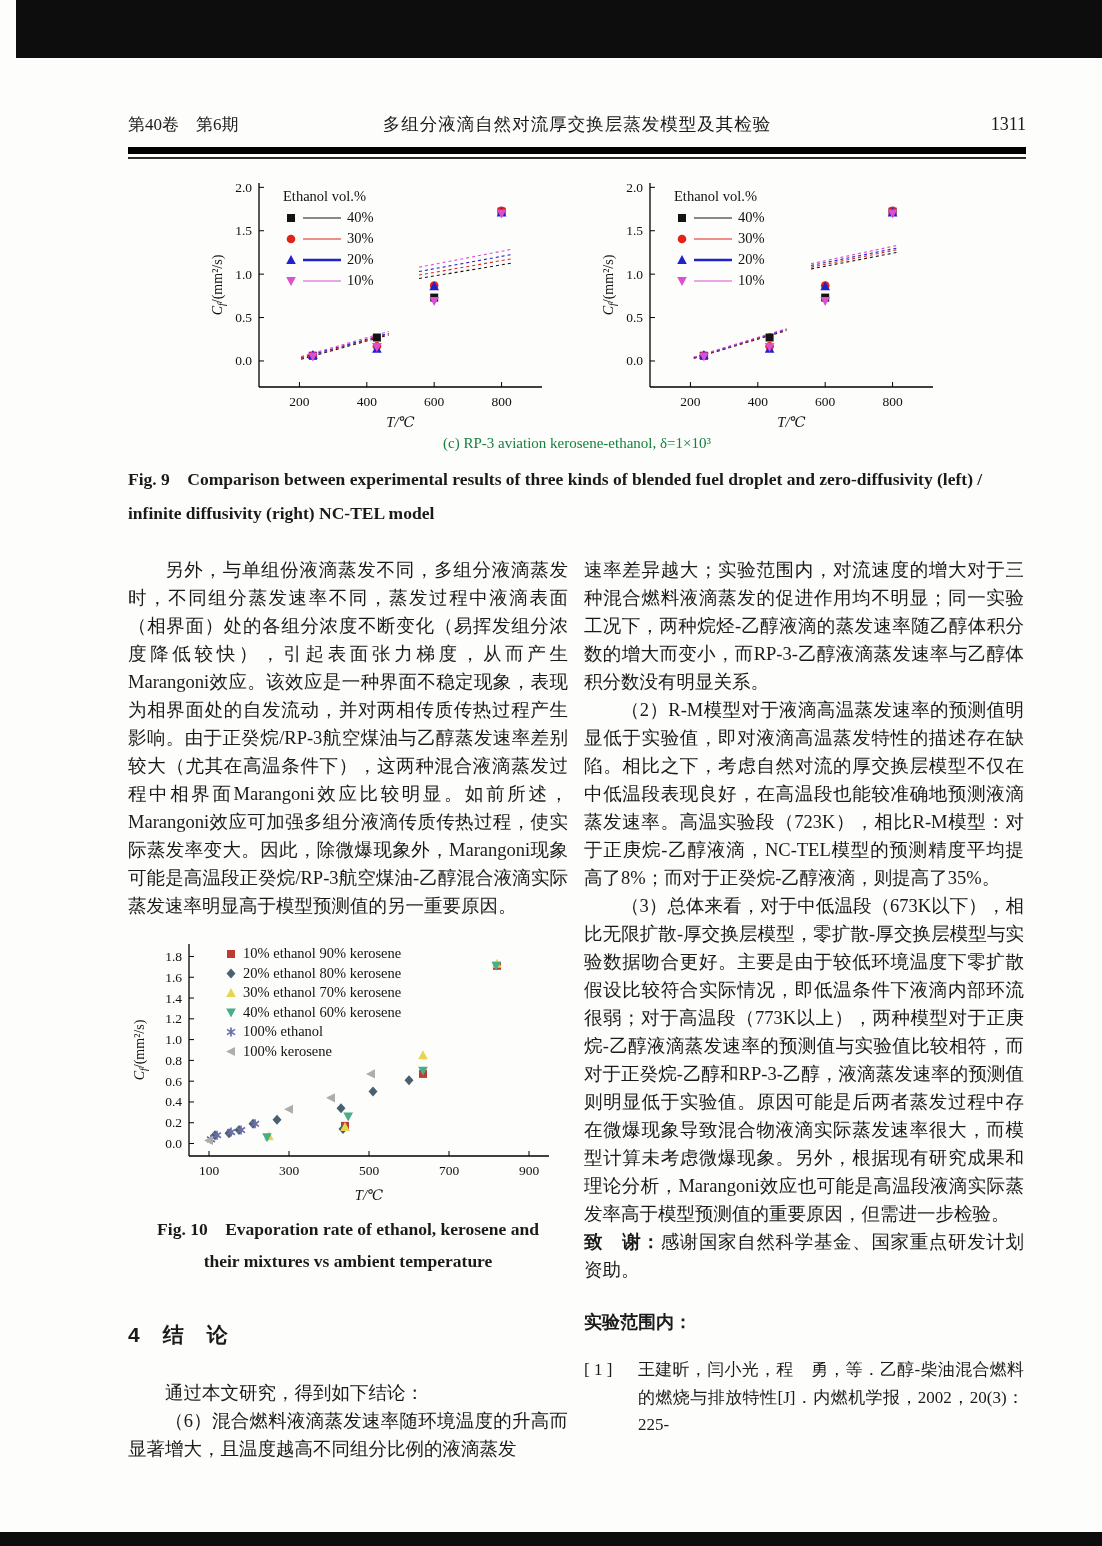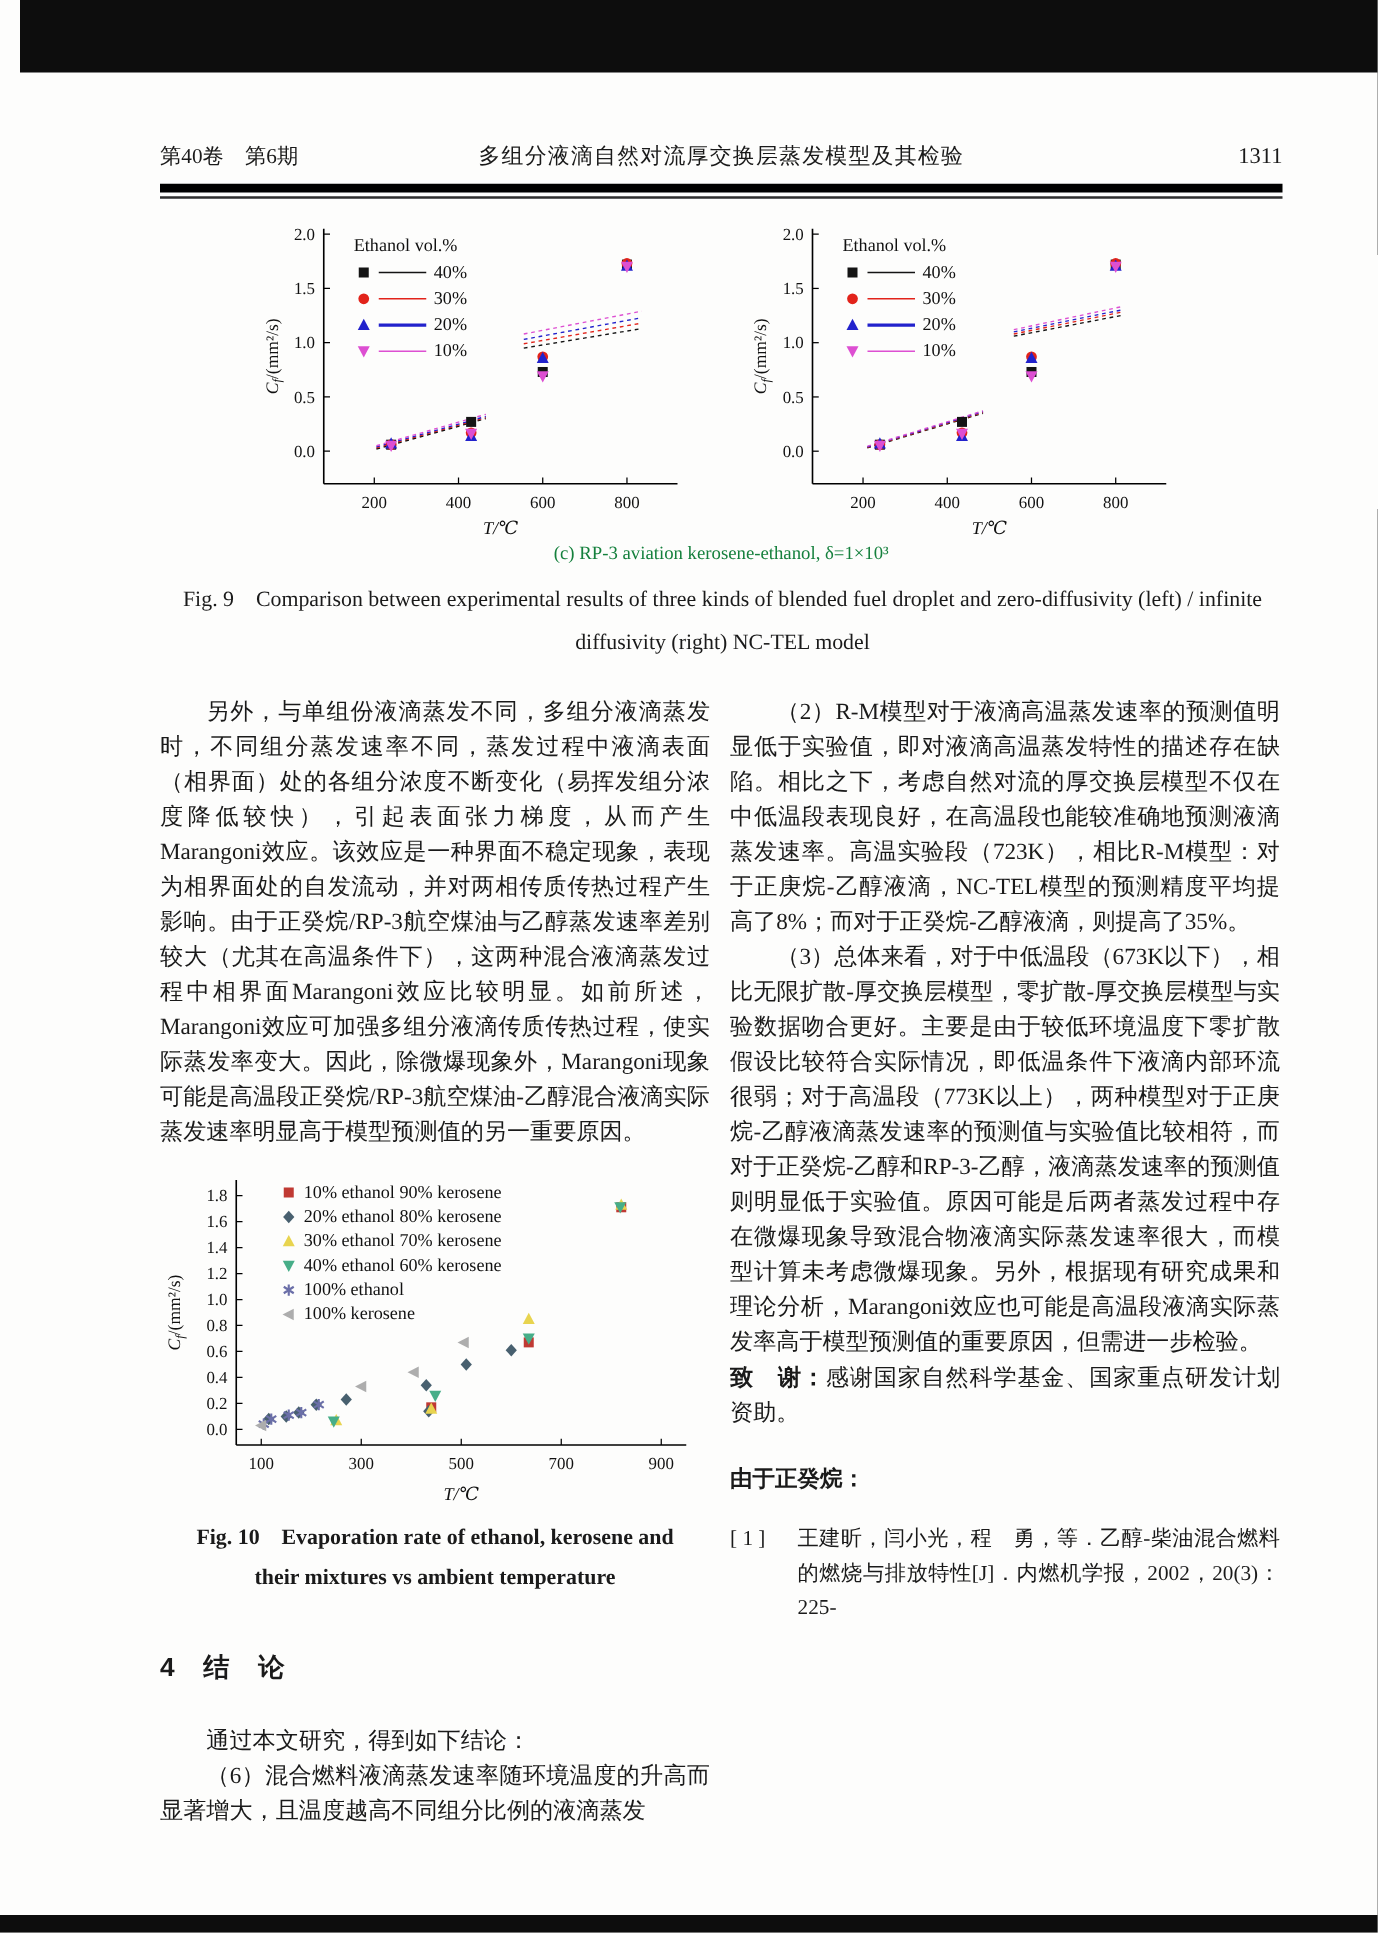--- a/index.html
+++ b/index.html
@@ -13,21 +13,21 @@
   .journal-header .title{flex:1;text-align:center;font-size:17.5px;letter-spacing:1px;}
   .journal-header .pnum{width:220px;text-align:right;font-size:18px;}
   .header-rule{margin-top:11px;}
   .header-rule .thick{height:7px;background:#000;}
   .header-rule .thin{height:2px;background:#2e2e2e;margin-top:3px;}
   .fig9-charts{display:flex;justify-content:center;gap:46px;margin-top:16px;}
   .chart{position:relative;}
   .fig9-charts .chart{width:345px;height:258px;}
   .fig10-chart{width:434px;height:268px;margin:18px auto 0;}
   .fig9-subcaption{text-align:center;font-size:15px;margin-top:2px;color:#15803d;}
-  .fig9-caption{width:900px;margin:10px auto 0;text-align:center;font-weight:normal;
+  .fig9-caption{width:900px;margin:10px auto 0;font-weight:bold;
                 font-size:17.5px;line-height:1.95;}
   .columns{display:flex;gap:16px;margin-top:26px;}
   .col{width:440px;font-size:18.5px;line-height:28px;text-align:justify;}
   .col p{margin:0;}
   .col p.indent{text-indent:2em;}
   .fig10-caption{text-align:center;font-weight:bold;font-size:17.5px;line-height:1.8;
                  margin:8px 14px 0;}
   .section-heading{font-family:"Liberation Sans","DejaVu Sans",sans-serif;
                    font-size:21px;font-weight:bold;margin:44px 0 30px;letter-spacing:1px;}
   .ack b{font-family:"Liberation Sans","DejaVu Sans",sans-serif;}
@@ -264,24 +264,25 @@
               <path d="M95 113.5L104 108.9L104 118.1Z" fill="#adadad"></path>
               <text x="112" y="117.5" font-size="14.5" fill="#111">100% kerosene</text>
             </svg></div>
         <div class="fig10-caption">Fig. 10　Evaporation rate of ethanol, kerosene and their mixtures vs ambient temperature</div>
         <h2 class="section-heading">4　结　论</h2>
         <p class="indent">通过本文研究，得到如下结论：</p>
         <p class="indent">（6）混合燃料液滴蒸发速率随环境温度的升高而显著增大，且温度越高不同组分比例的液滴蒸发</p>
       </div>
 
       <div class="col">
+        <p>速率差异越大；实验范围内，对流速度的增大对于三种混合燃料液滴蒸发的促进作用均不明显；同一实验工况下，两种烷烃-乙醇液滴的蒸发速率随乙醇体积分数的增大而变小，而RP-3-乙醇液滴蒸发速率与乙醇体积分数没有明显关系。</p>
         <p class="indent">（2）R-M模型对于液滴高温蒸发速率的预测值明显低于实验值，即对液滴高温蒸发特性的描述存在缺陷。相比之下，考虑自然对流的厚交换层模型不仅在中低温段表现良好，在高温段也能较准确地预测液滴蒸发速率。高温实验段（723K），相比R-M模型：对于正庚烷-乙醇液滴，NC-TEL模型的预测精度平均提高了8%；而对于正癸烷-乙醇液滴，则提高了35%。</p>
         <p class="indent">（3）总体来看，对于中低温段（673K以下），相比无限扩散-厚交换层模型，零扩散-厚交换层模型与实验数据吻合更好。主要是由于较低环境温度下零扩散假设比较符合实际情况，即低温条件下液滴内部环流很弱；对于高温段（773K以上），两种模型对于正庚烷-乙醇液滴蒸发速率的预测值与实验值比较相符，而对于正癸烷-乙醇和RP-3-乙醇，液滴蒸发速率的预测值则明显低于实验值。原因可能是后两者蒸发过程中存在微爆现象导致混合物液滴实际蒸发速率很大，而模型计算未考虑微爆现象。另外，根据现有研究成果和理论分析，Marangoni效应也可能是高温段液滴实际蒸发率高于模型预测值的重要原因，但需进一步检验。</p>
         <p class="ack"><b>致　谢：</b><span>感谢国家自然科学基金、国家重点研发计划资助。</span></p>
-        <div class="ref-heading">由于正癸烷：</div>
+        <div class="ref-heading">实验范围内：</div>
         <div class="ref-item">
           <span class="ref-num">[ 1 ]</span>
           <span class="ref-text">王建昕，闫小光，程　勇，等．乙醇-柴油混合燃料的燃烧与排放特性[J]．内燃机学报，2002，20(3)：225-</span>
         </div>
       </div>
 
     </div>
   </div>
 
   <div class="bottom-band"></div>

